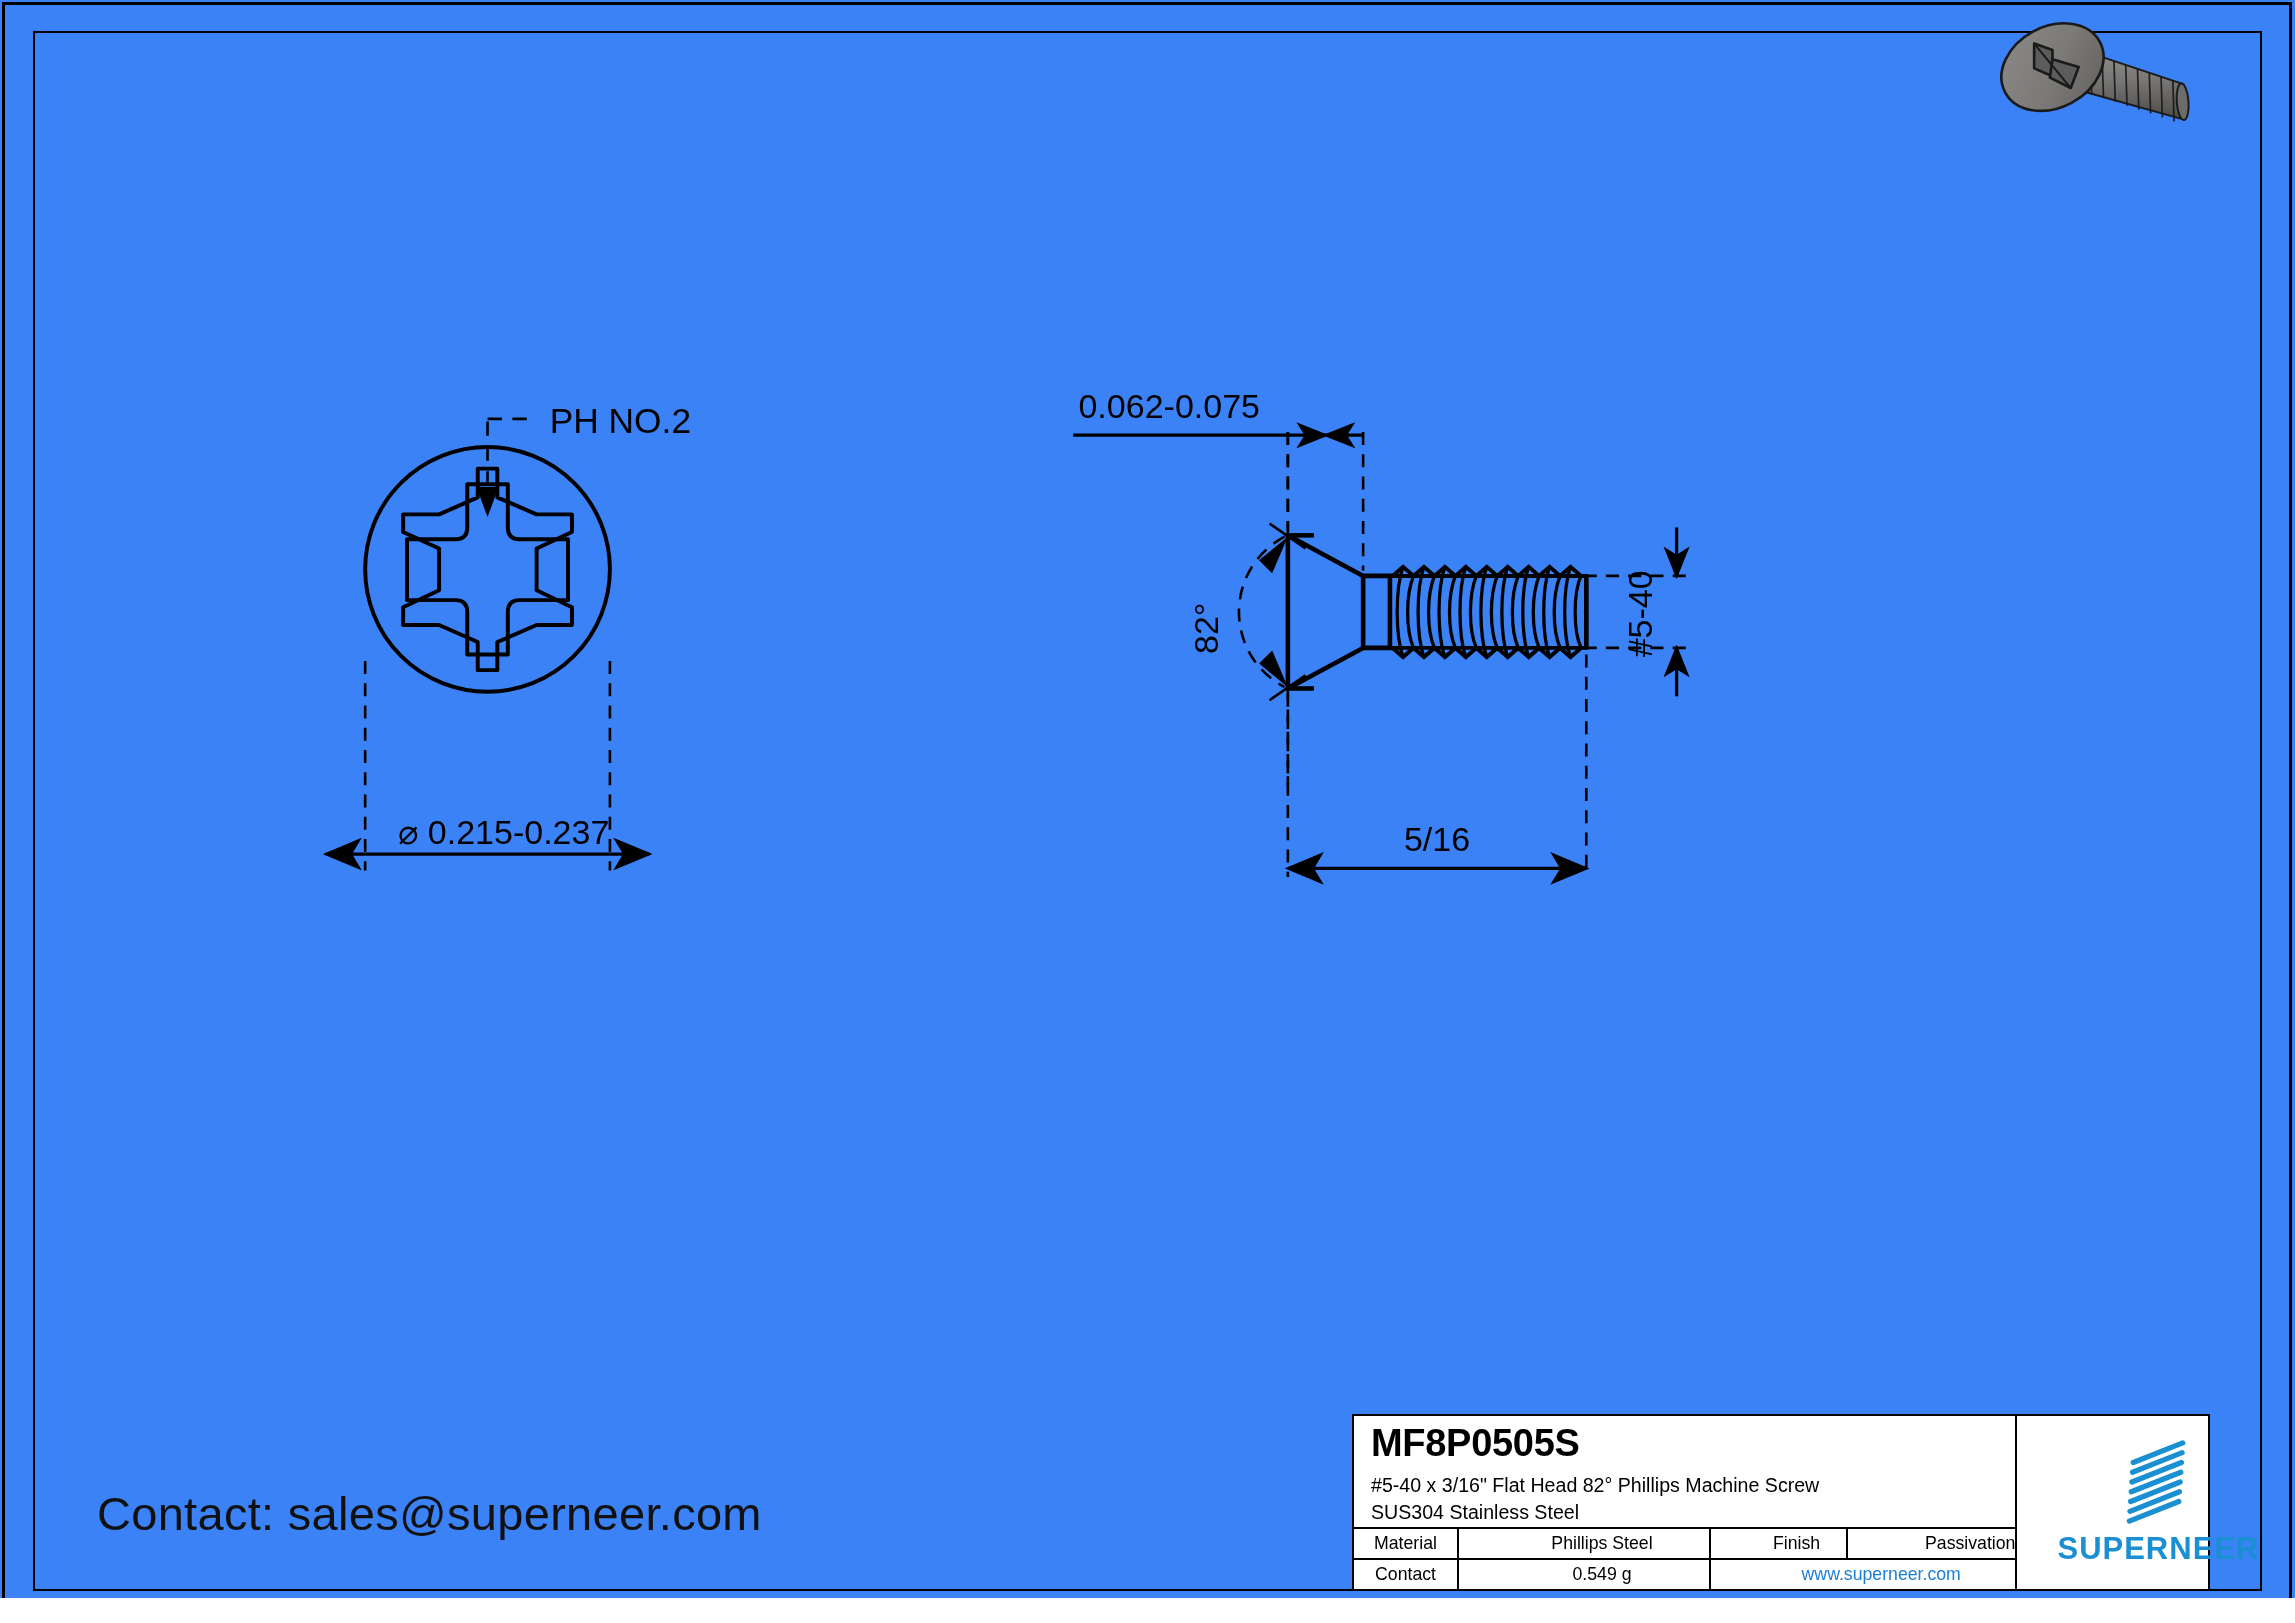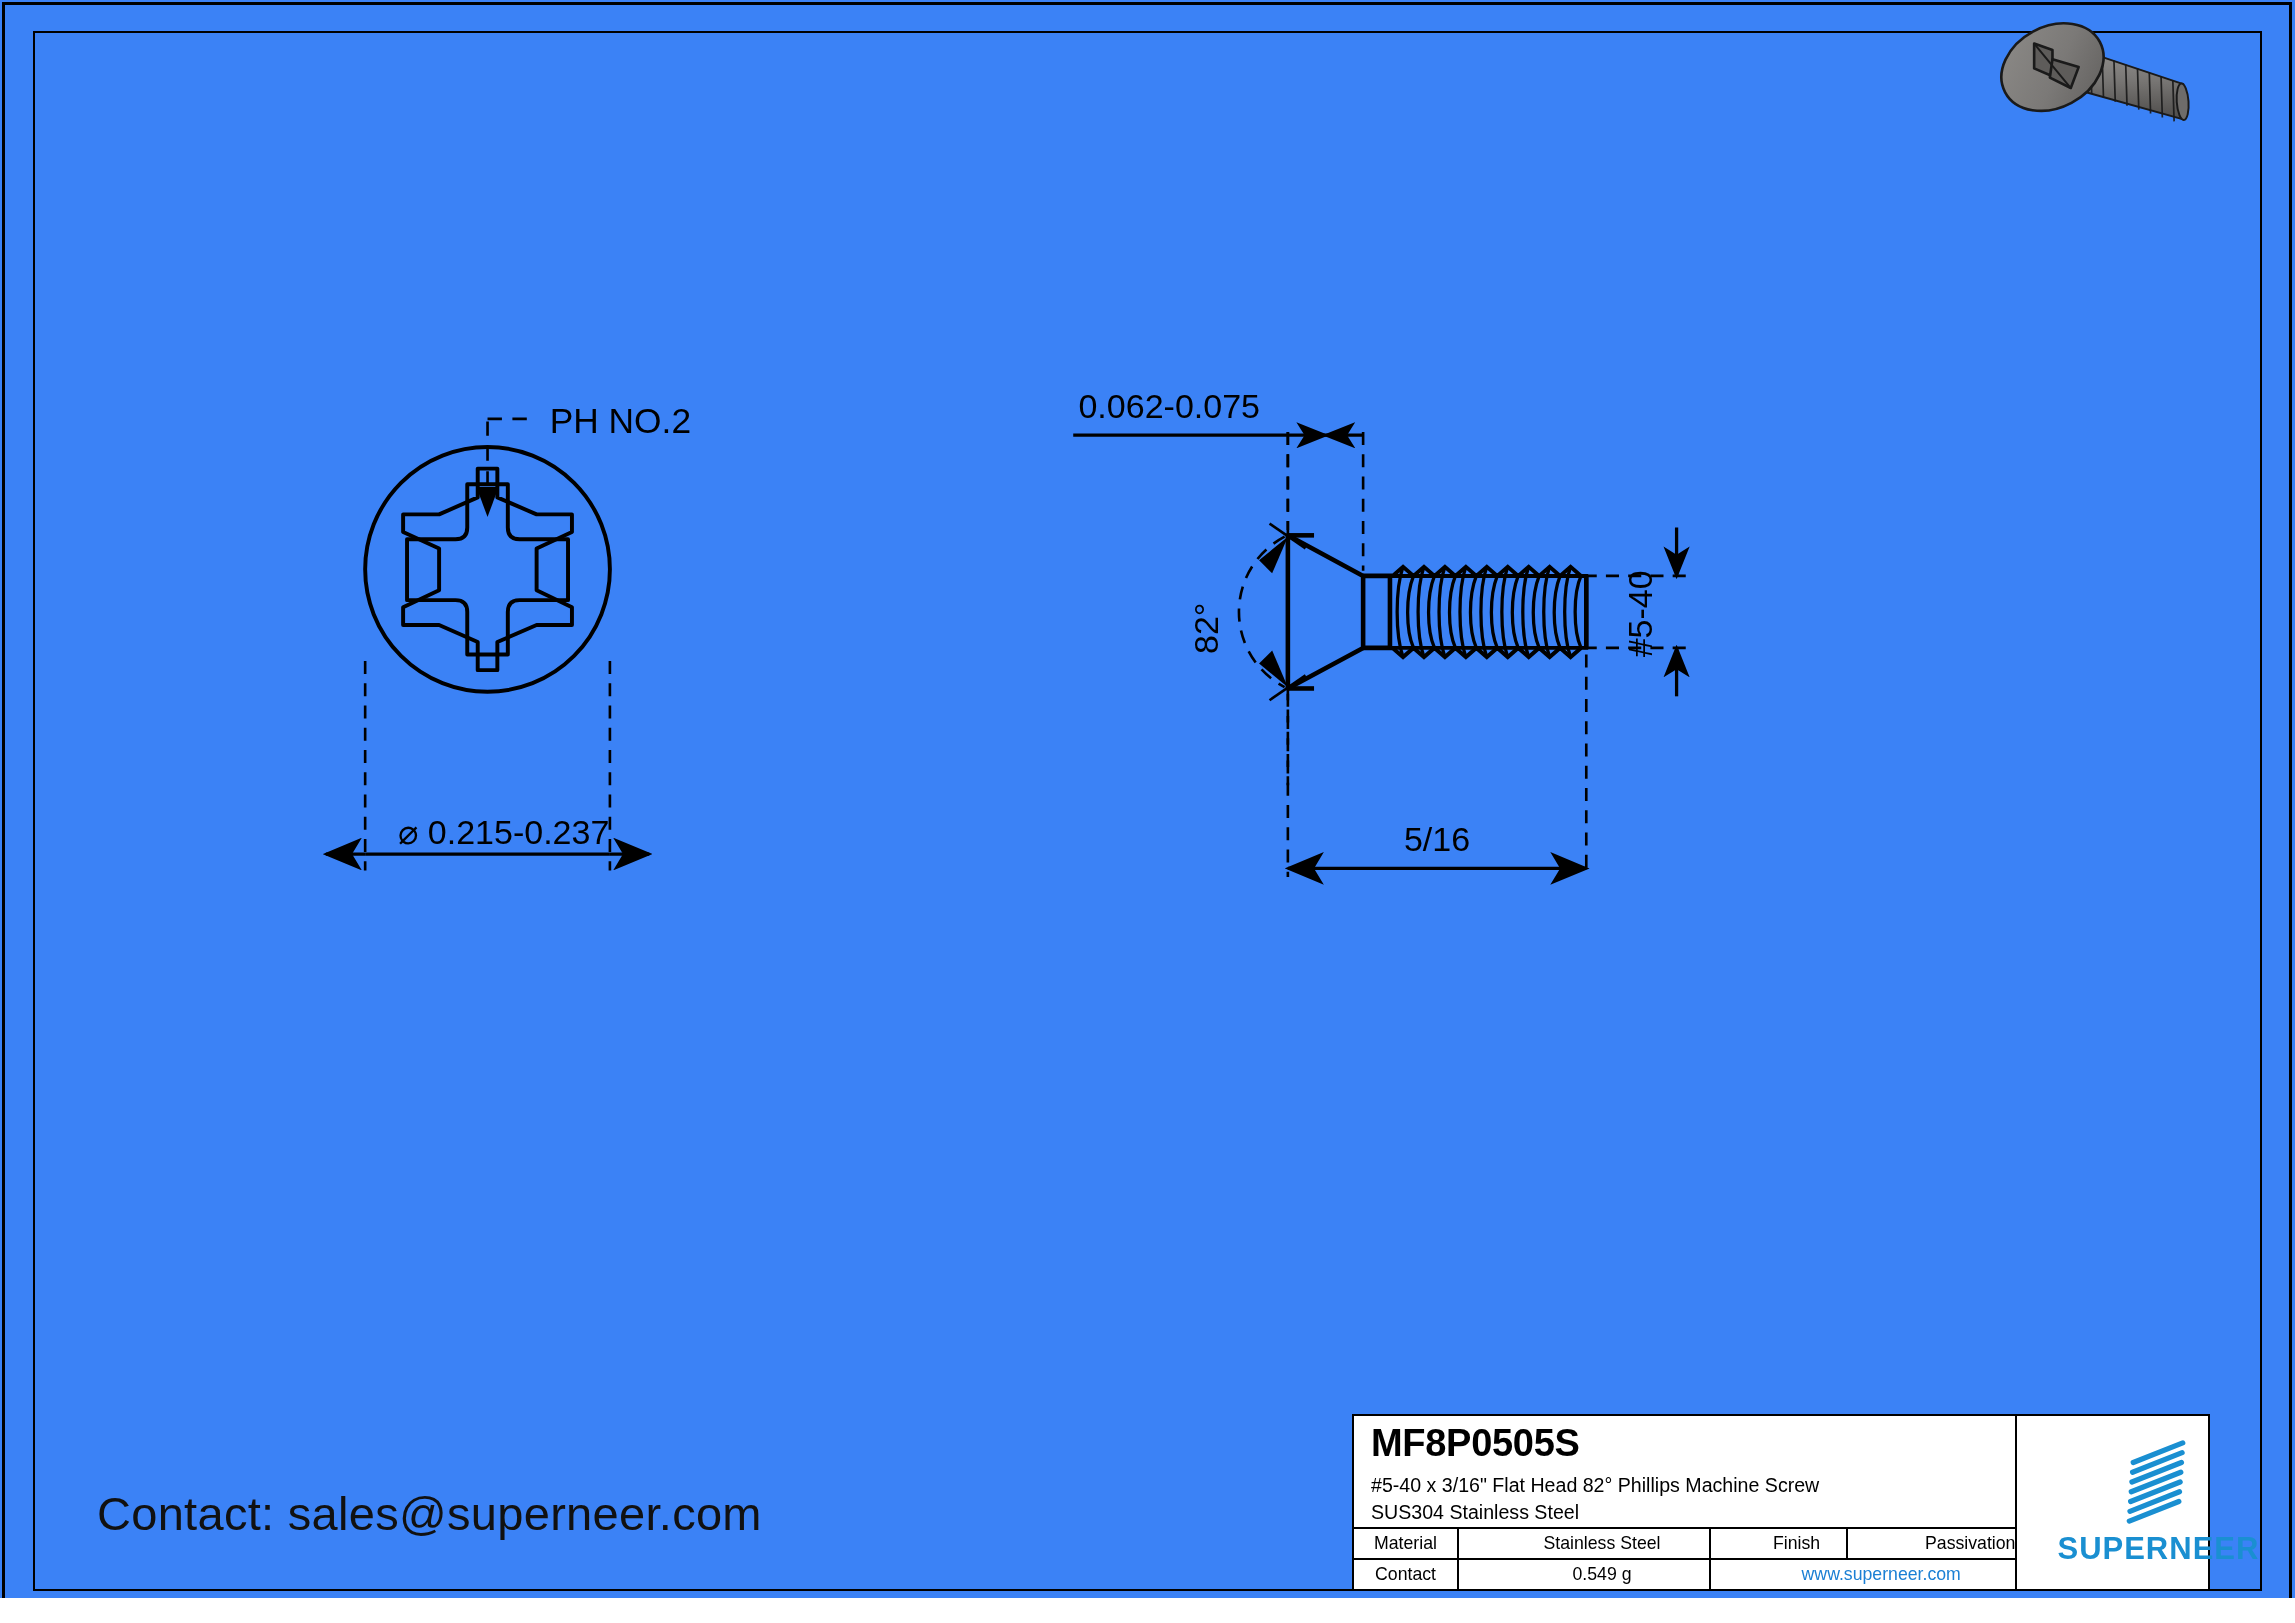--- a/index.html
+++ b/index.html
@@ -404,21 +404,21 @@
       <div class="tb-head">
         <div class="tb-partno">MF8P0505S</div>
         <div class="tb-desc1">#5-40 x 3/16" Flat Head 82° Phillips Machine Screw</div>
         <div class="tb-desc2">SUS304 Stainless Steel</div>
       </div>
 
       <div class="tb-rows">
 
         <div class="tb-row row1">
           <div class="tb-cell c-label">Material</div>
-          <div class="tb-cell c-value">Stainless Steel</div>
+          <div class="tb-cell c-value">Phillips Steel</div>
           <div class="tb-cell c-finlabel">Finish</div>
           <div class="tb-cell c-finvalue">Passivation</div>
         </div>
 
         <div class="tb-row row2">
           <div class="tb-cell c-label">Contact</div>
           <div class="tb-cell c-value">0.549 g</div>
           <div class="tb-cell c-wide link">www.superneer.com</div>
         </div>
 

